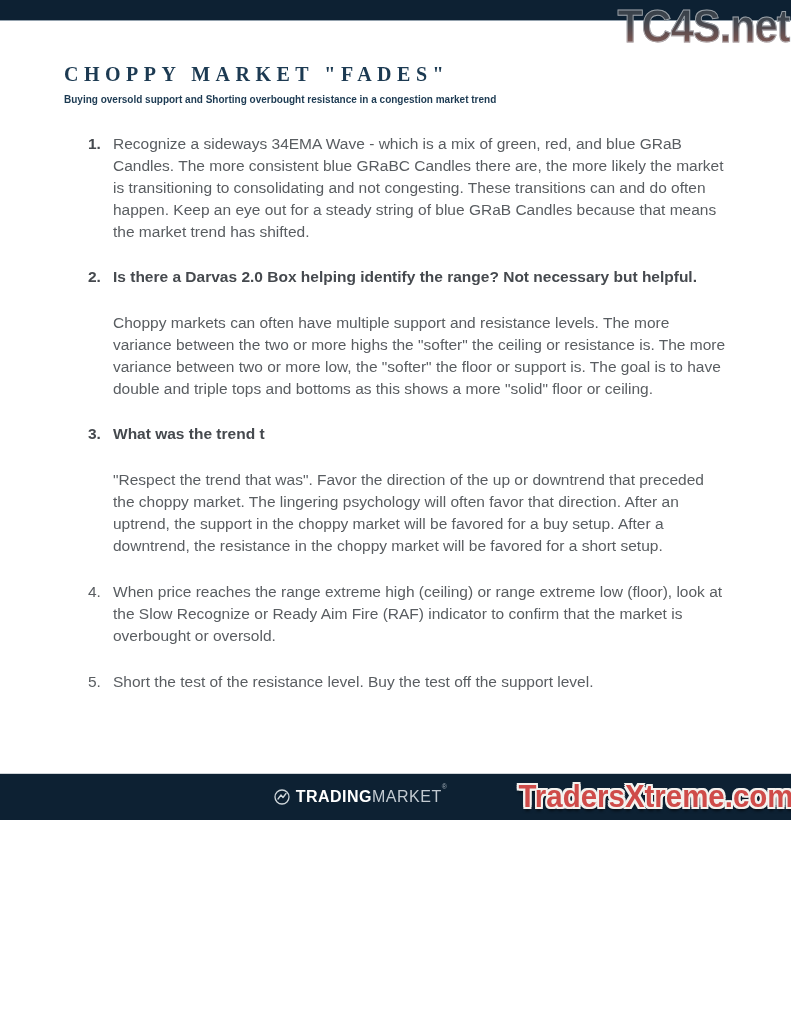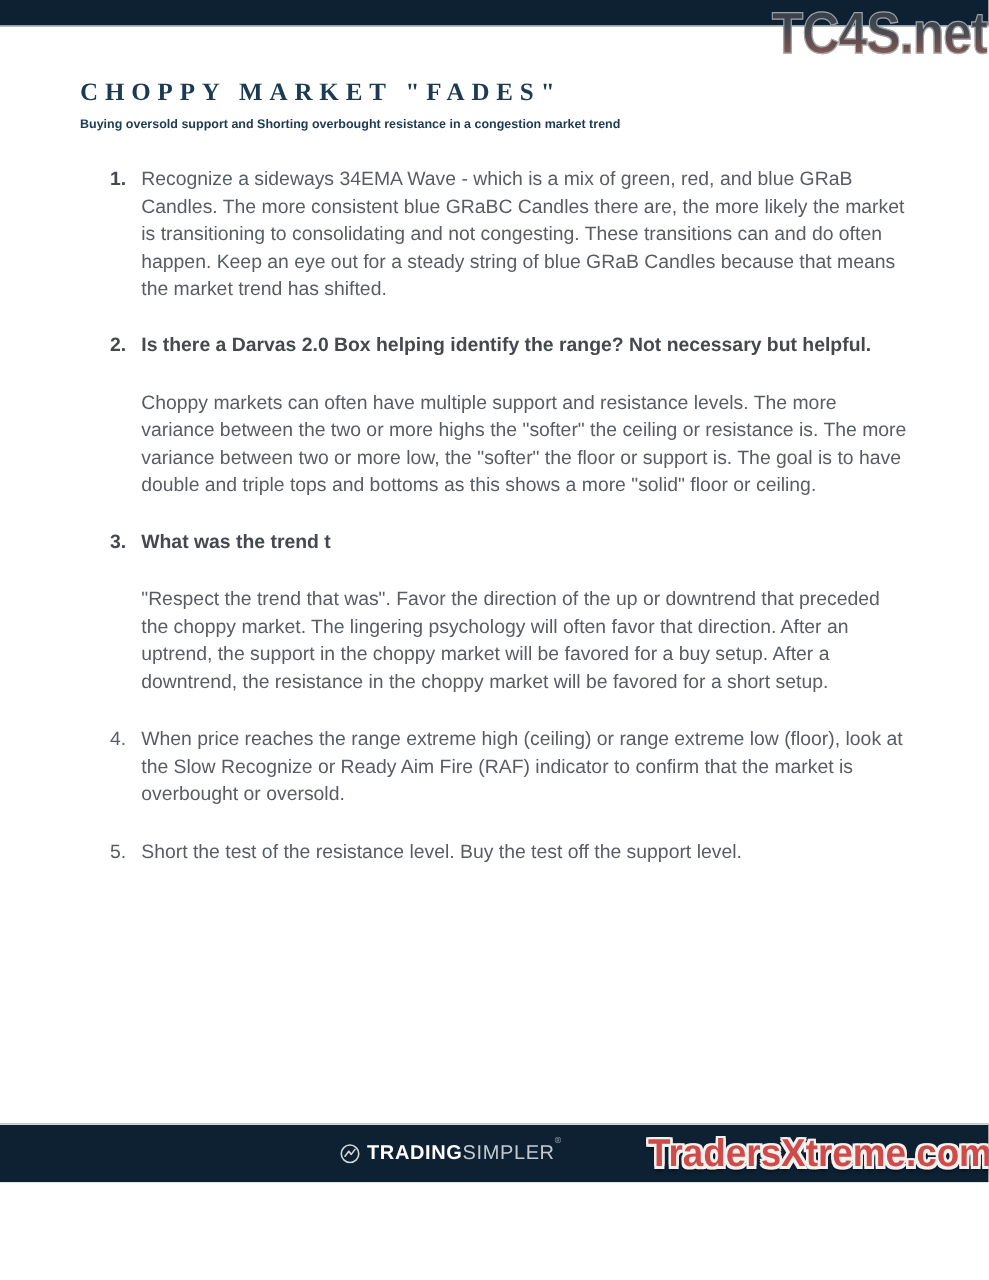--- a/index.html
+++ b/index.html
@@ -1,17 +1,17 @@
 <!DOCTYPE html>
 <html><head>
 <meta charset="utf-8">
 <style>
   html,body { margin:0; padding:0; background:#ffffff; }
   .page {
-    position:relative; width:791px; height:946px; background:#ffffff;
+    position:relative; width:791px; height:820px; background:#ffffff;
     overflow:hidden; font-family:"Liberation Sans", sans-serif;
   }
 
   
   .topbar {
     position:absolute; top:0; left:0; width:791px; height:20px;
     background:#0d2133; border-bottom:1px solid #93a1ad;
   }
 
   
@@ -136,19 +136,19 @@
     </ol>
   </div>
 
 
   <div class="footer">
     <div class="brand">
       <svg class="icon" viewBox="0 0 16 16">
         <circle cx="8" cy="8" r="7" fill="none" stroke="#cfd6da" stroke-width="1.3"></circle>
         <polyline points="4,10 7,6 9,8.5 12,4.5" fill="none" stroke="#cfd6da" stroke-width="1.3" stroke-linecap="round" stroke-linejoin="round"></polyline>
       </svg>
-      <span class="txt"><b class="b1">TRADING</b><span class="b2">SIMPLER</span><span class="reg">®</span></span>
+      <span class="txt"><b class="b1">TRADING</b><span class="b2">MARKET</span><span class="reg">®</span></span>
     </div>
   </div>
 
   <div class="wm-traders">TradersXtreme.com</div>
 
 </div>
 
 </body></html>

